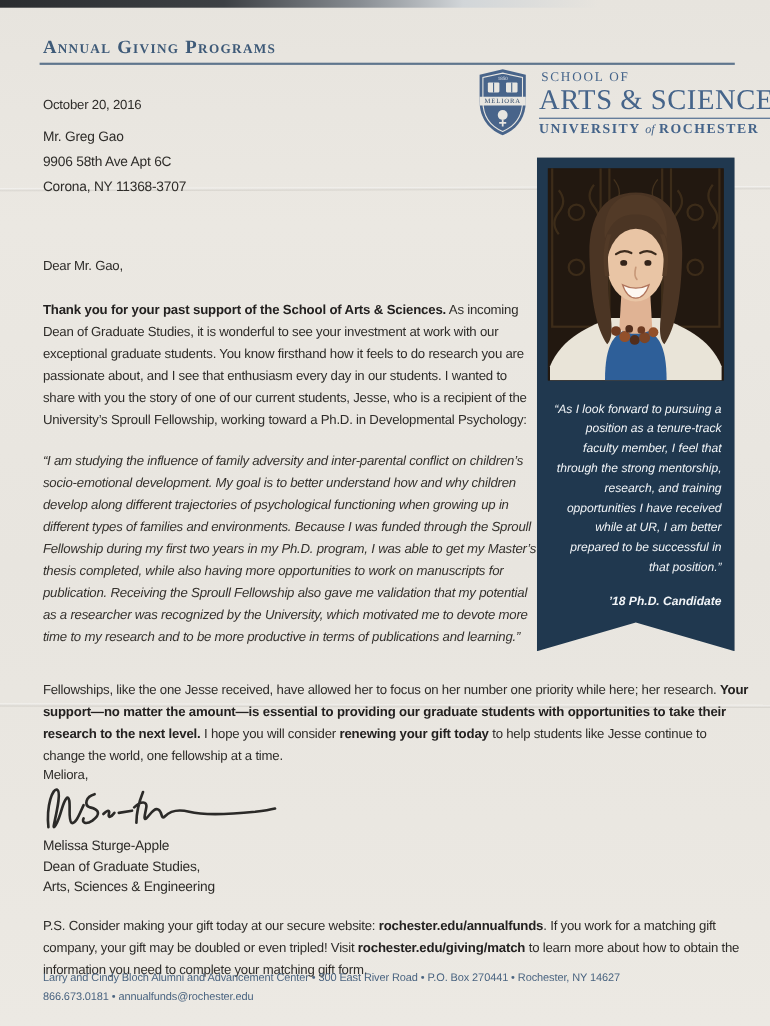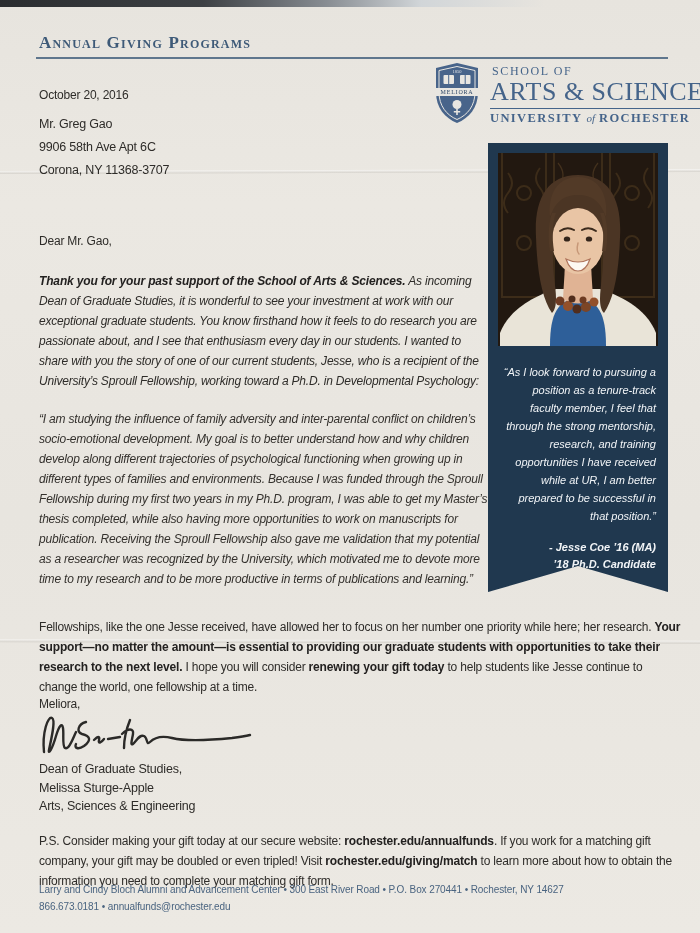--- a/index.html
+++ b/index.html
@@ -32,21 +32,21 @@
   .logo-l2{font-size:26px;letter-spacing:.5px;}
   .logo-l3{font-size:12.5px;letter-spacing:1.4px;border-top:1.5px solid #45648a;
     margin-top:3px;padding-top:3px;font-weight:600;display:flex;gap:4px;align-items:baseline;}
   .logo-l3 .lof{font-style:italic;text-transform:lowercase;letter-spacing:0;font-weight:400;font-size:11px;}
 
   
   .txt{position:absolute;color:#2e2c29;font-size:12px;line-height:20px;letter-spacing:-.2px;}
   .date{left:39px;top:85px;text-align:right;}
   .addr{left:39px;top:113px;line-height:23px;font-size:12.5px;}
   .salutation{left:39px;top:231px;}
-  .p1{left:39px;top:259px;width:452px;font-style:italic;}
+  .p1{left:39px;top:259px;width:452px;}
   .p2{left:39px;top:397px;width:454px;font-style:italic;color:#34312d;}
   .p3{left:39px;top:605px;width:642px;}
   .closing{left:39px;top:694px;}
   .signer{left:39px;top:760px;line-height:18.5px;font-size:12.5px;}
   .ps{left:39px;top:819px;width:644px;}
   b{letter-spacing:-.15px;color:#232120;}
 
   .sig{position:absolute;left:36px;top:706px;}
 
   
@@ -155,21 +155,20 @@
           <circle cx="79" cy="156" r="4.5" fill="#512d1c"></circle>
             <circle cx="88" cy="154" r="5" fill="#7c4526"></circle>
           <circle cx="96" cy="149" r="4.5" fill="#93502a"></circle>
             <circle cx="74" cy="146" r="3.5" fill="#512d1c"></circle>
           <circle cx="85" cy="147" r="3.5" fill="#6e3b22"></circle>
         </g>
       </svg>
     </div>
     <div class="quote">“As I look forward to pursuing a position as a tenure-track faculty member, I feel that through the strong mentorship, research, and training opportunities I have received while at UR, I am better prepared to be successful in that position.”</div>
     <div class="attrib">
-      <div>- Jesse Coe ’16 (MA)</div>
       <div>’18 Ph.D. Candidate</div>
     </div>
   </div>
 
   <div class="txt salutation">Dear Mr. Gao,</div>
 
   <p class="txt p1"><b>Thank you for your past support of the School of Arts &amp; Sciences.</b><span>  As incoming Dean of Graduate Studies, it is wonderful to see your investment at work with our exceptional graduate students.  You know firsthand how it feels to do research you are passionate about, and I see that enthusiasm every day in our students.  I wanted to share with you the story of one of our current students, Jesse, who is a recipient of the University’s Sproull Fellowship, working toward a Ph.D. in Developmental Psychology:</span></p>
 
   <p class="txt p2">“I am studying the influence of family adversity and inter-parental conflict on children’s socio-emotional development.  My goal is to better understand how and why children develop along different trajectories of psychological functioning when growing up in different types of families and environments. Because I was funded through the Sproull Fellowship during my first two years in my Ph.D. program, I was able to get my Master’s thesis completed, while also having more opportunities to work on manuscripts for publication. Receiving the Sproull Fellowship also gave me validation that my potential as a researcher was recognized by the University, which motivated me to devote more time to my research and to be more productive in terms of publications and learning.”</p>
 
@@ -183,22 +182,22 @@
         <path d="M8 46 C6 26 12 10 16 12 C20 14 15 34 13 44 C12 49 16 44 20 30 C23 20 26 16 27 22 C28 28 26 40 29 42 C33 44 37 32 40 26"></path>
         <path d="M50 16 C42 18 40 26 46 28 C54 30 56 34 48 40 C42 44 38 42 40 38"></path>
         <path d="M58 34 C62 30 64 30 63 34 C62 38 65 37 68 33"></path>
         <path d="M72 33 L84 31"></path>
         <path d="M94 14 C90 24 88 36 88 42 M86 28 C92 22 98 22 97 28 C96 34 94 40 97 38 C101 34 104 28 108 30 C112 32 110 40 114 36 C120 30 128 30 136 32 C152 36 176 34 196 32 C204 31 210 30 214 29"></path>
       </g>
     </svg>
   </div>
 
   <div class="txt signer">
+    <div>Melissa Sturge-Apple</div>
     <div>Dean of Graduate Studies,</div>
-    <div>Melissa Sturge-Apple</div>
     <div>Arts, Sciences &amp; Engineering</div>
   </div>
 
   <p class="txt ps"><span>P.S.  Consider making your gift today at our secure website: </span><b>rochester.edu/annualfunds</b><span>.  If you work for a matching gift company, your gift may be doubled or even tripled!  Visit </span><b>rochester.edu/giving/match</b><span> to learn more about how to obtain the information you need to complete your matching gift form.</span></p>
 
   <div class="footer">
     <div>Larry and Cindy Bloch Alumni and Advancement Center • 300 East River Road • P.O. Box 270441 • Rochester, NY 14627</div>
     <div>866.673.0181 • annualfunds@rochester.edu</div>
   </div>
 </div>

